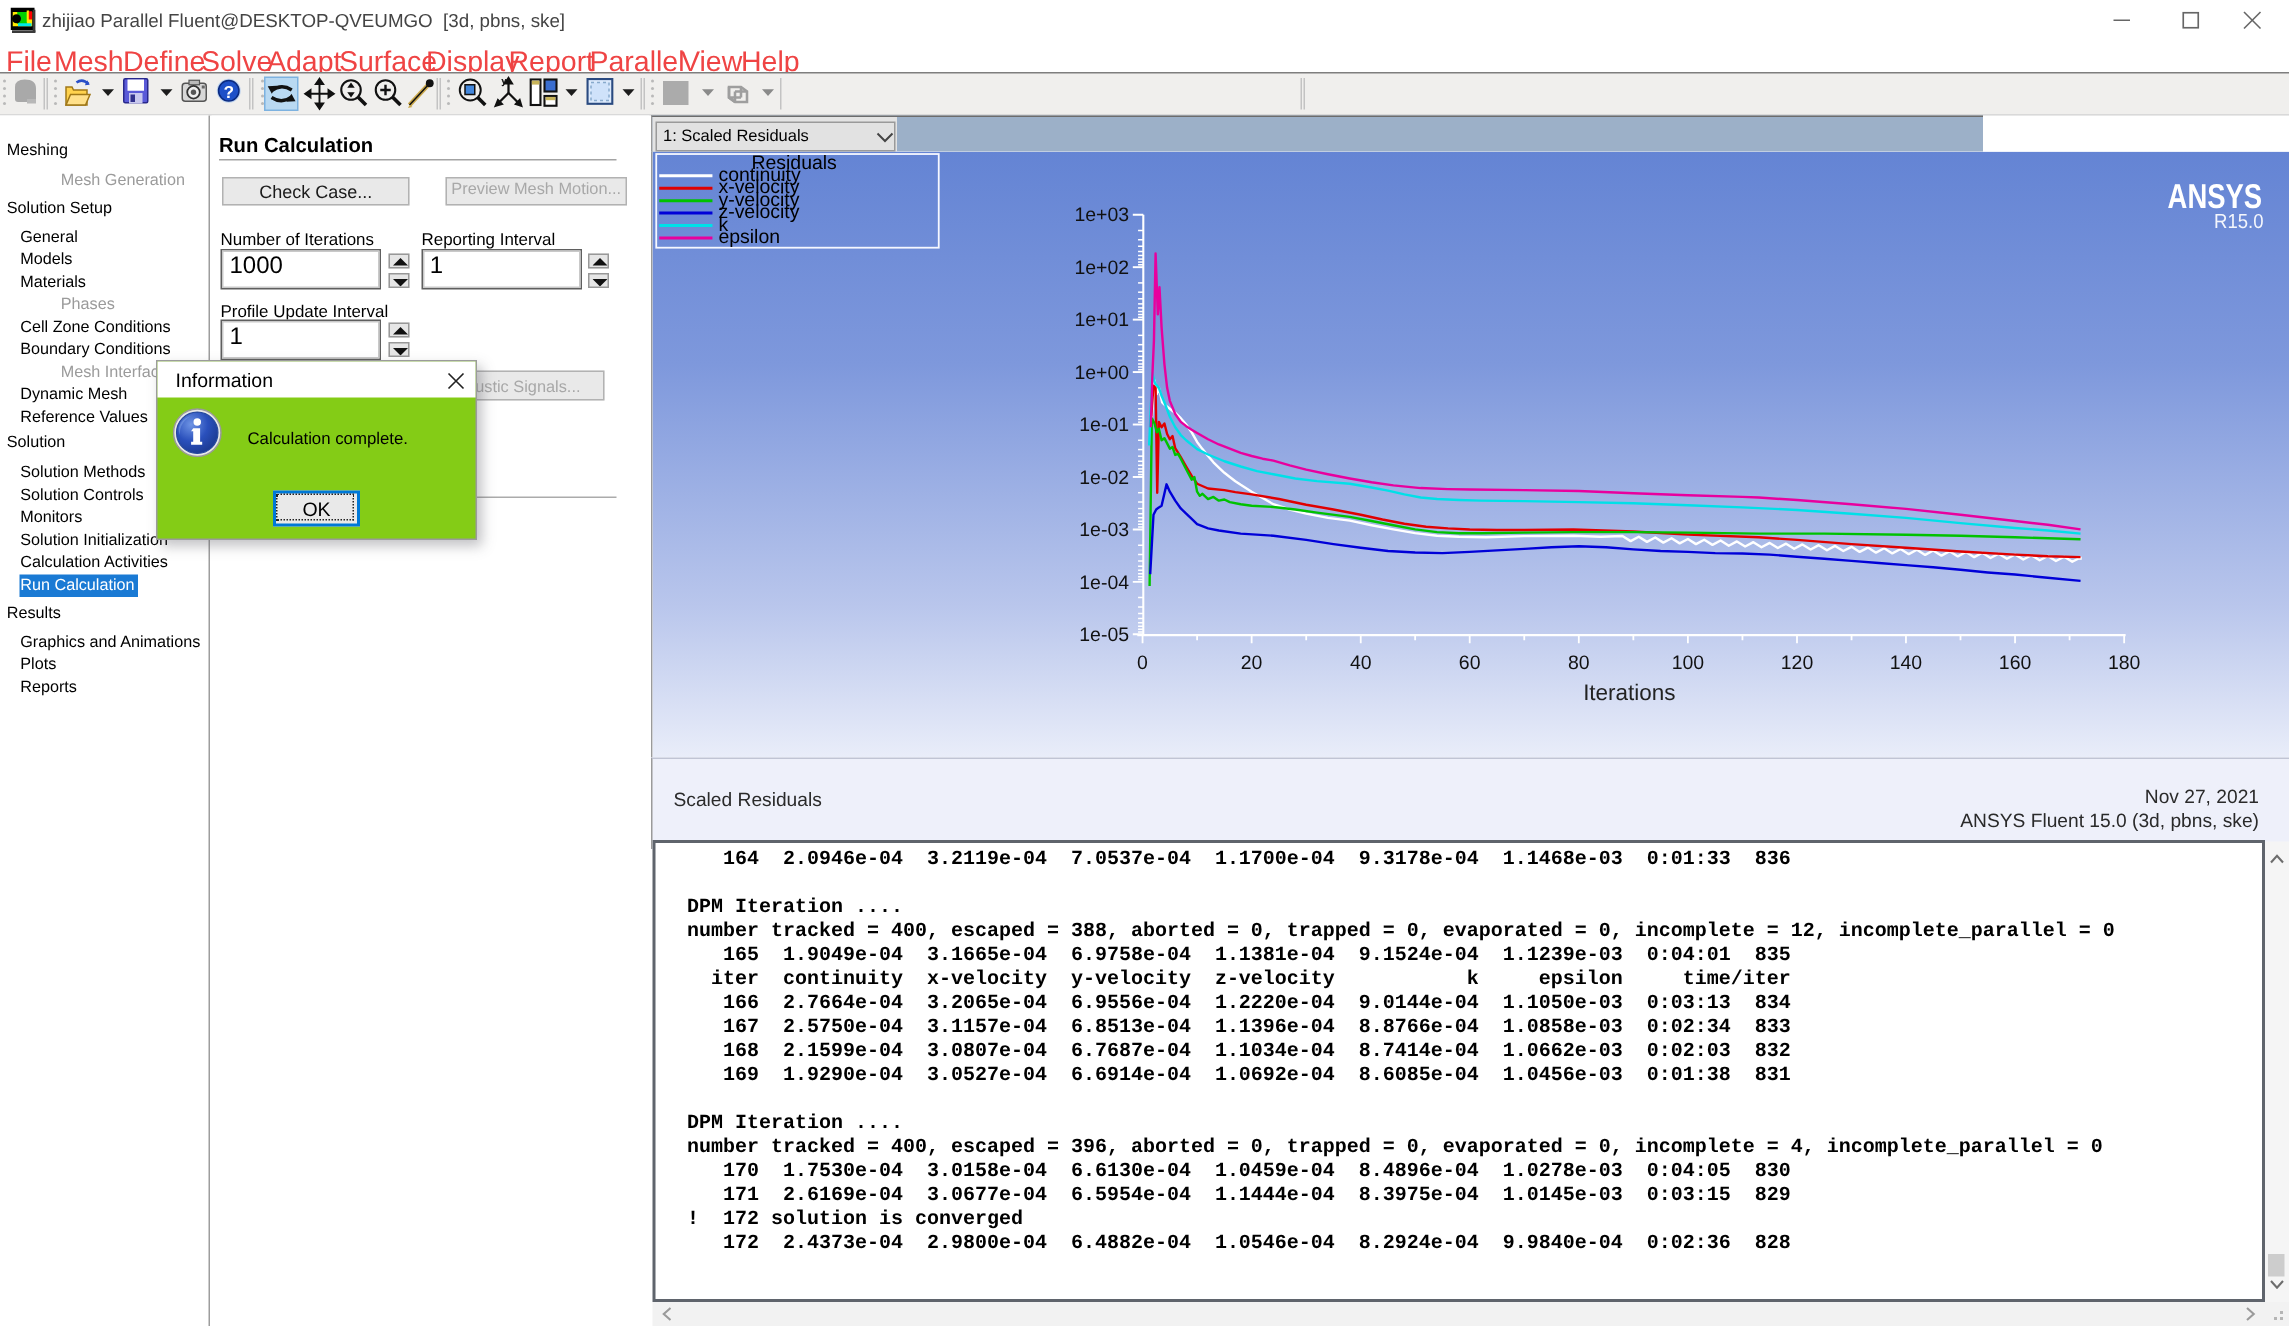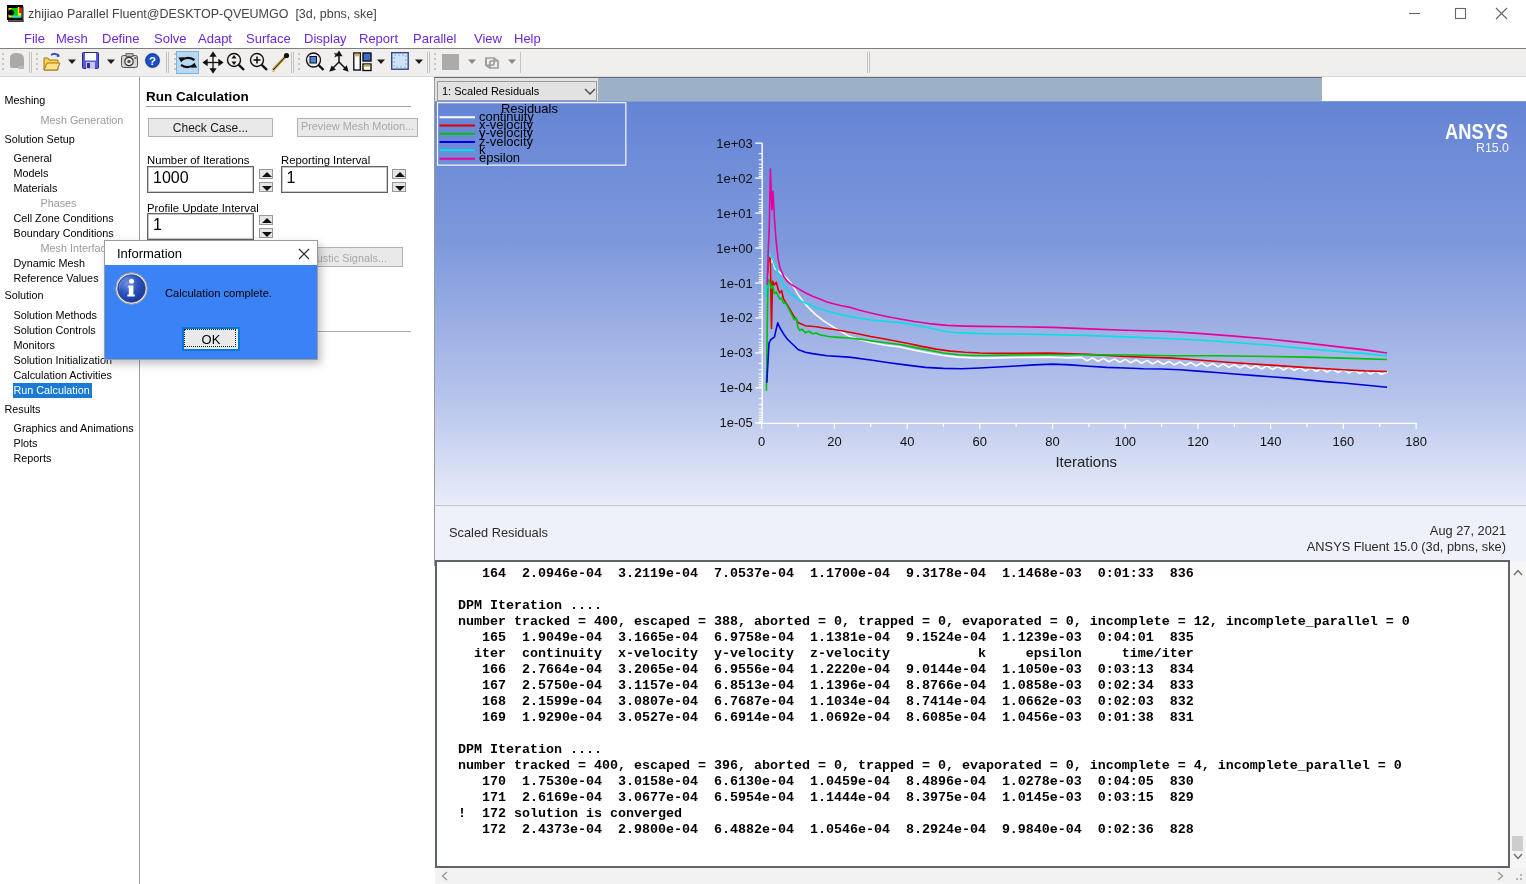--- a/index.html
+++ b/index.html
@@ -4,21 +4,21 @@
 html,body { width:1526px; height:884px; overflow:hidden; background:#fff;
   font-family:"Liberation Sans", sans-serif; }
 .abs { position:absolute; }
 
 
 #titlebar { position:absolute; left:0; top:0; width:1526px; height:28px; background:#fff; }
 #titletxt { position:absolute; left:28px; top:7px; font-size:12.5px; color:#444; }
 
 
 #menubar { position:absolute; left:0; top:28px; width:1526px; height:20px; background:#fff; }
-.mi { position:absolute; top:3px; font-size:13px; color:#6d28d9;margin-left:20px; }
+.mi { position:absolute; top:3px; font-size:19px; color:#ef4444; }
 
 
 #toolbar { position:absolute; left:0; top:48px; width:1526px; height:29px; background:#f0efed;
   border-top:1.5px solid #7e7e7e; border-bottom:1px solid #d9d9d9; }
 
 
 #tree { position:absolute; left:0; top:77px; width:140px; height:807px; background:#fff;
   border-right:1px solid #9d9d9d; }
 .ti { position:absolute; font-size:10.8px; line-height:13px; color:#000; white-space:nowrap; }
 .ti.dis { color:#9b9b9b;padding-left:27px; }
@@ -50,21 +50,21 @@
 
 #consolebox { position:absolute; left:435px; top:560px; width:1075px; height:308px; background:#fff;
   border:2px solid #5f646c; }
 #consoletext { position:absolute; left:443px; top:566px; font-family:"Liberation Mono", monospace;
   font-weight:bold; font-size:13.34px; line-height:16px; color:#000; white-space:pre;margin-left:15px; }
 #vscroll { position:absolute; left:1510px; top:561px; width:16px; height:307px; background:#f5f5f5; }
 #hscroll { position:absolute; left:435px; top:868px; width:1075px; height:16px; background:#f2f2f2; }
 #corner { position:absolute; left:1510px; top:868px; width:16px; height:16px; background:#f2f2f2; }
 
 
-#dialog { position:absolute; left:104px; top:240px; width:214px; height:120px; background:#3b82f6;
+#dialog { position:absolute; left:104px; top:240px; width:214px; height:120px; background:#84cc16;
   border:1px solid #9b9b9b; box-shadow:3px 4px 8px rgba(80,80,90,.35); }
 #dlgtitle { position:absolute; left:0; top:0; width:212px; height:24px; background:#fff; }
 #okbtn { position:absolute; left:77px; top:86px; width:58px; height:24px; background:#e9e9e9;
   border:2px solid #0078d7; font-size:13px; text-align:center; padding-top:3px; }
 #okbtn .focus { position:absolute; left:1px; top:1px; width:50px; height:16px;
   outline:1px dotted #222; }
 </style></head>
 <body>
 
 <div id="titlebar">
@@ -470,21 +470,21 @@
 <text x="44" y="44.400000000000006" font-size="13" fill="#000">z-velocity</text>
 <line x1="4.5" y1="49.19999999999999" x2="40" y2="49.19999999999999" stroke="#00e0e8" stroke-width="2"></line>
 <text x="44" y="52.69999999999999" font-size="13" fill="#000">k</text>
 <line x1="4.5" y1="57.5" x2="40" y2="57.5" stroke="#e8009e" stroke-width="2"></line>
 <text x="44" y="61.0" font-size="13" fill="#000">epsilon</text>
   </g>
 </svg>
 
 <div id="caption">
   <div class="abs" style="left:14px;top:19px">Scaled Residuals</div>
-  <div class="abs" style="left:0;top:17px;width:1071px;text-align:right">Aug 27, 2021</div>
+  <div class="abs" style="left:0;top:17px;width:1071px;text-align:right">Nov 27, 2021</div>
   <div class="abs" style="left:0;top:33px;width:1071px;text-align:right">ANSYS Fluent 15.0 (3d, pbns, ske)</div>
 </div>
 
 <div id="consolebox"></div>
 <pre id="consoletext">   164  2.0946e-04  3.2119e-04  7.0537e-04  1.1700e-04  9.3178e-04  1.1468e-03  0:01:33  836
 
 DPM Iteration ....
 number tracked = 400, escaped = 388, aborted = 0, trapped = 0, evaporated = 0, incomplete = 12, incomplete_parallel = 0
    165  1.9049e-04  3.1665e-04  6.9758e-04  1.1381e-04  9.1524e-04  1.1239e-03  0:04:01  835
   iter  continuity  x-velocity  y-velocity  z-velocity           k     epsilon     time/iter

